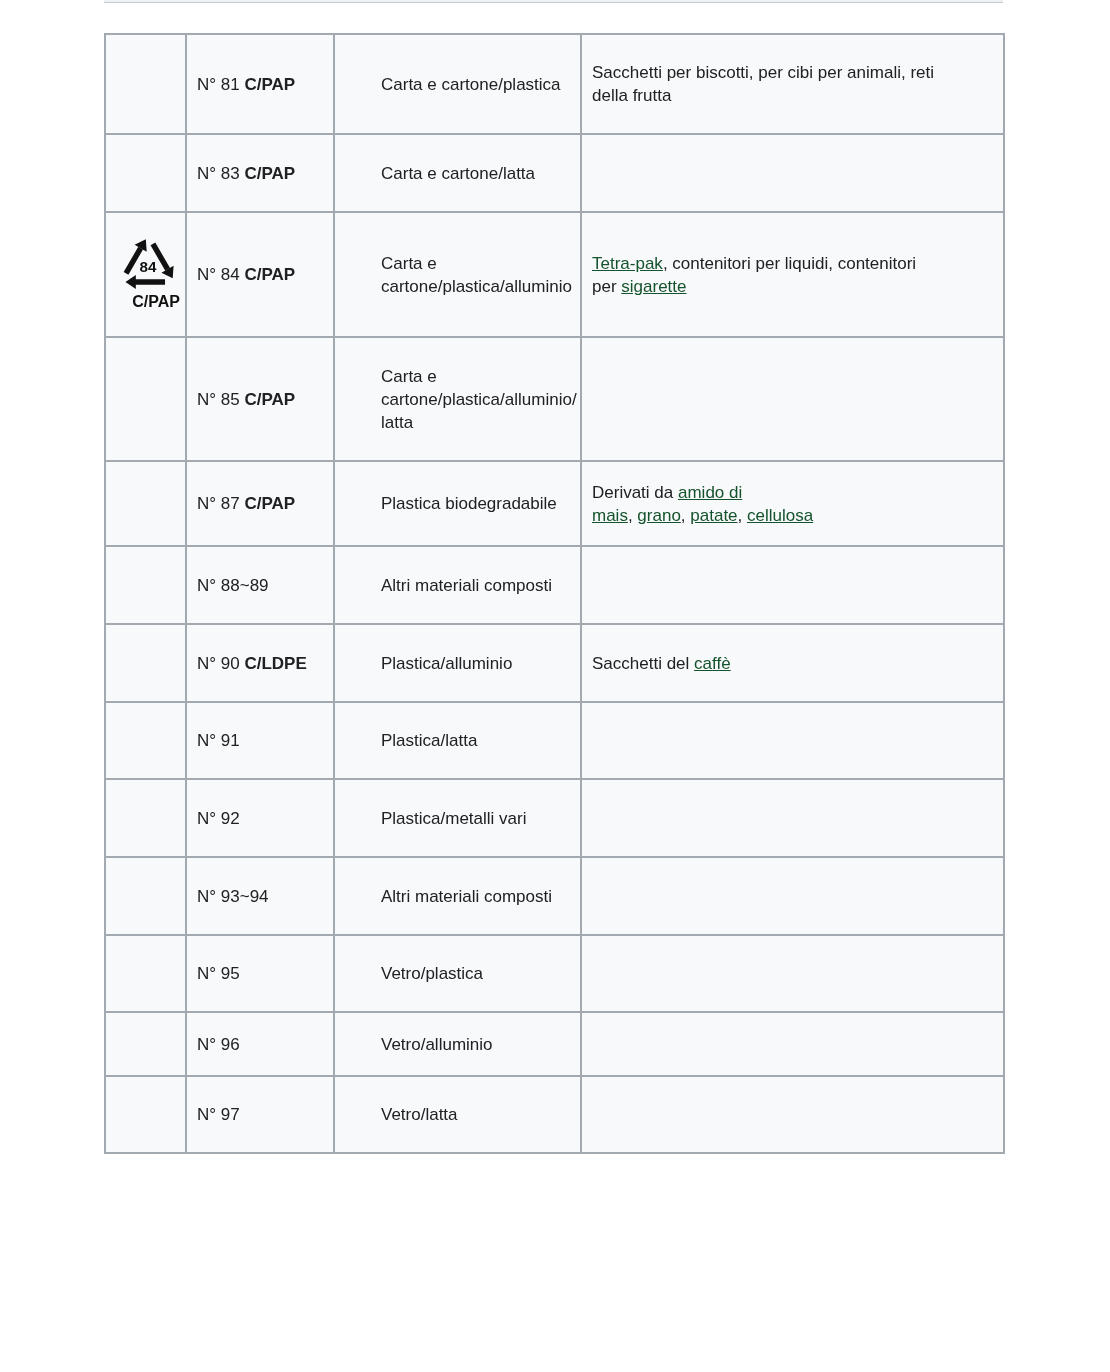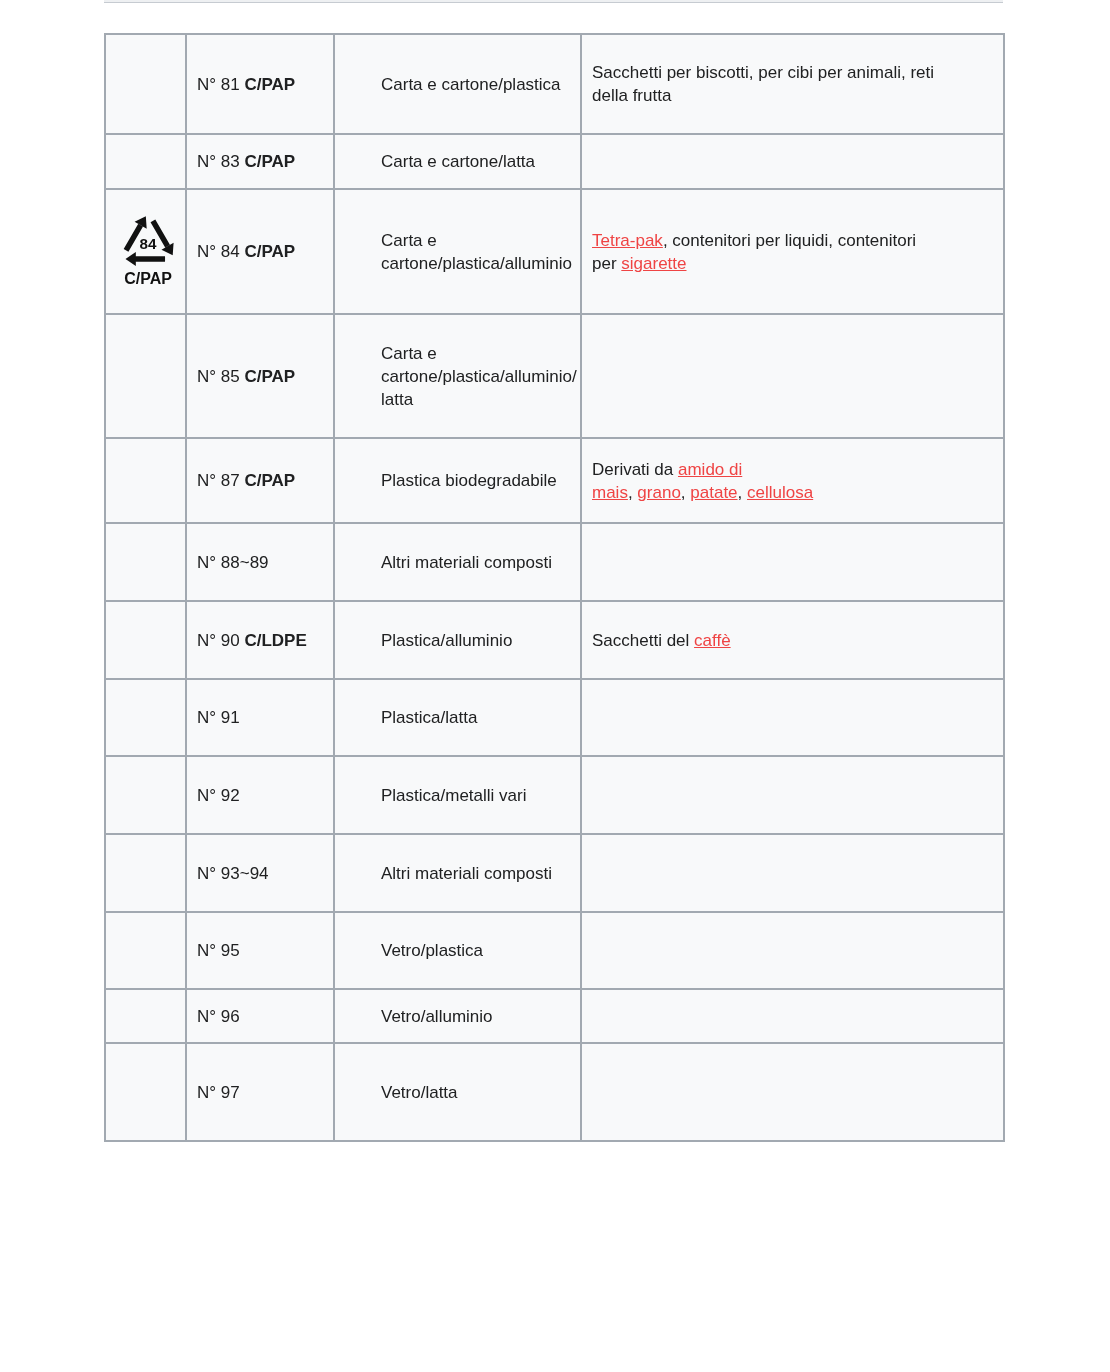--- a/index.html
+++ b/index.html
@@ -22,22 +22,22 @@
   table.codes td{
     border:2px solid #a2a9b1;
     vertical-align:middle;
     padding:8px 10px;
     overflow:hidden;
   }
   td.c-icon{text-align:center;padding:4px 2px;}
   td.c-code{white-space:nowrap;}
   td.c-code b{font-weight:bold;}
   .mat-line{display:block;margin-left:36px;}
-  a.wlink{color:#ef4444;text-decoration:underline;cursor:pointer;}
-  .recycle{display:inline-block;text-align:center;}
+  a.wlink{color:#14532d;text-decoration:underline;cursor:pointer;}
+  .recycle{display:inline-block;text-align:right;}
   .recycle svg{display:block;margin:0 auto;}
   .recycle .icon-label{
     font-weight:bold;font-size:16px;line-height:18px;color:#111;margin-top:1px;
   }
 </style>
 </head>
 <body>
 
 <div class="crop-sliver"></div>
 
@@ -53,21 +53,21 @@
     <tr style="height:100px">
       <td class="c-icon"></td>
       <td class="c-code"><span>N° 81 </span><b>C/PAP</b></td>
       <td class="c-mat">
           <span class="mat-line">Carta e cartone/plastica</span>
         </td>
       <td class="c-ex"><span>Sacchetti per biscotti, per cibi per animali, reti</span><br><span>della frutta</span></td>
     </tr>
 
 
-    <tr style="height:55px">
+    <tr style="height:78px">
       <td class="c-icon"></td>
       <td class="c-code"><span>N° 83 </span><b>C/PAP</b></td>
       <td class="c-mat">
           <span class="mat-line">Carta e cartone/latta</span>
         </td>
       <td class="c-ex"></td>
     </tr>
 
     <tr style="height:125px">
       <td class="c-icon">
@@ -159,30 +159,30 @@
 
     <tr style="height:77px">
       <td class="c-icon"></td>
       <td class="c-code"><span>N° 95</span><b></b></td>
       <td class="c-mat">
           <span class="mat-line">Vetro/plastica</span>
         </td>
       <td class="c-ex"></td>
     </tr>
 
-    <tr style="height:54px">
+    <tr style="height:64px">
       <td class="c-icon"></td>
       <td class="c-code"><span>N° 96</span><b></b></td>
       <td class="c-mat">
           <span class="mat-line">Vetro/alluminio</span>
         </td>
       <td class="c-ex"></td>
     </tr>
 
-    <tr style="height:98px">
+    <tr style="height:77px">
       <td class="c-icon"></td>
       <td class="c-code"><span>N° 97</span><b></b></td>
       <td class="c-mat">
           <span class="mat-line">Vetro/latta</span>
         </td>
       <td class="c-ex"></td>
     </tr>
 
   </tbody>
 </table>

